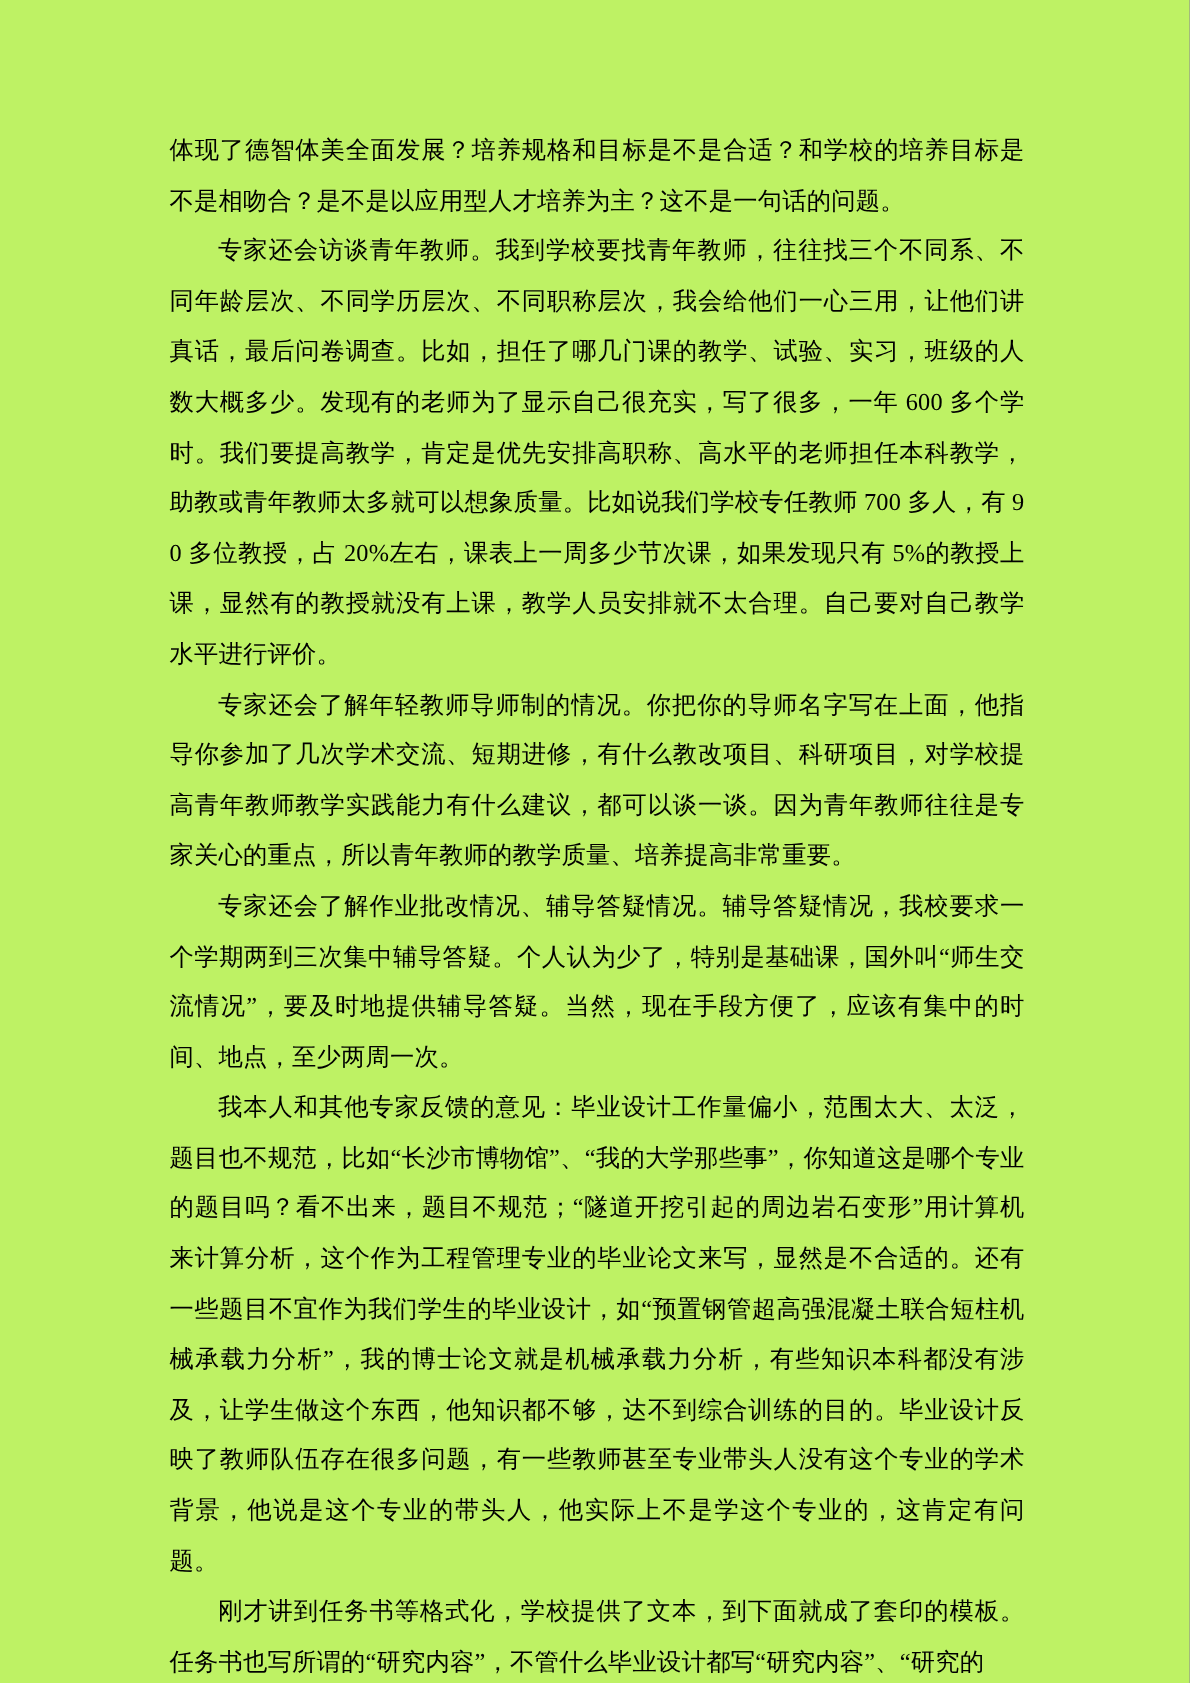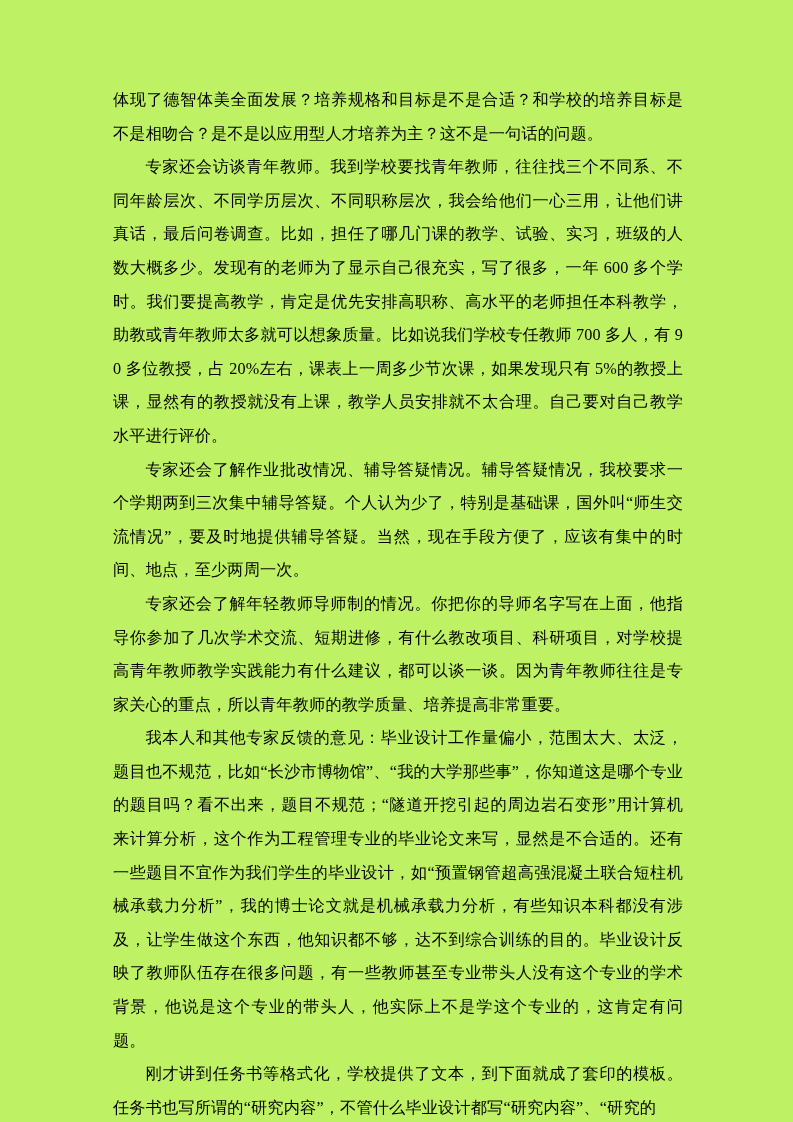--- a/index.html
+++ b/index.html
@@ -49,18 +49,18 @@
     font-family: "Liberation Serif", "DejaVu Serif", serif;
   }
 </style>
 </head>
 <body>
 
 <div class="page">
   <div class="content">
     <p class="para">体现了德智体美全面发展？培养规格和目标是不是合适？和学校的培养目标是不是相吻合？是不是以应用型人才培养为主？这不是一句话的问题。</p>
     <p class="para indent">专家还会访谈青年教师。我到学校要找青年教师，往往找三个不同系、不同年龄层次、不同学历层次、不同职称层次，我会给他们一心三用，让他们讲真话，最后问卷调查。比如，担任了哪几门课的教学、试验、实习，班级的人数大概多少。发现有的老师为了显示自己很充实，写了很多，一年 600 多个学时。我们要提高教学，肯定是优先安排高职称、高水平的老师担任本科教学，助教或青年教师太多就可以想象质量。比如说我们学校专任教师 700 多人，有 90 多位教授，占 20%左右，课表上一周多少节次课，如果发现只有 5%的教授上课，显然有的教授就没有上课，教学人员安排就不太合理。自己要对自己教学水平进行评价。</p>
+    <p class="para indent">专家还会了解年轻教师导师制的情况。你把你的导师名字写在上面，他指导你参加了几次学术交流、短期进修，有什么教改项目、科研项目，对学校提高青年教师教学实践能力有什么建议，都可以谈一谈。因为青年教师往往是专家关心的重点，所以青年教师的教学质量、培养提高非常重要。</p>
     <p class="para indent">专家还会了解作业批改情况、辅导答疑情况。辅导答疑情况，我校要求一个学期两到三次集中辅导答疑。个人认为少了，特别是基础课，国外叫“师生交流情况”，要及时地提供辅导答疑。当然，现在手段方便了，应该有集中的时间、地点，至少两周一次。</p>
-    <p class="para indent">专家还会了解年轻教师导师制的情况。你把你的导师名字写在上面，他指导你参加了几次学术交流、短期进修，有什么教改项目、科研项目，对学校提高青年教师教学实践能力有什么建议，都可以谈一谈。因为青年教师往往是专家关心的重点，所以青年教师的教学质量、培养提高非常重要。</p>
     <p class="para indent">我本人和其他专家反馈的意见：毕业设计工作量偏小，范围太大、太泛，题目也不规范，比如“长沙市博物馆”、“我的大学那些事”，你知道这是哪个专业的题目吗？看不出来，题目不规范；“隧道开挖引起的周边岩石变形”用计算机来计算分析，这个作为工程管理专业的毕业论文来写，显然是不合适的。还有一些题目不宜作为我们学生的毕业设计，如“预置钢管超高强混凝土联合短柱机械承载力分析”，我的博士论文就是机械承载力分析，有些知识本科都没有涉及，让学生做这个东西，他知识都不够，达不到综合训练的目的。毕业设计反映了教师队伍存在很多问题，有一些教师甚至专业带头人没有这个专业的学术背景，他说是这个专业的带头人，他实际上不是学这个专业的，这肯定有问题。</p>
     <p class="para indent">刚才讲到任务书等格式化，学校提供了文本，到下面就成了套印的模板。任务书也写所谓的“研究内容”，不管什么毕业设计都写“研究内容”、“研究的</p>
   </div>
 </div>
 
 </body></html>

